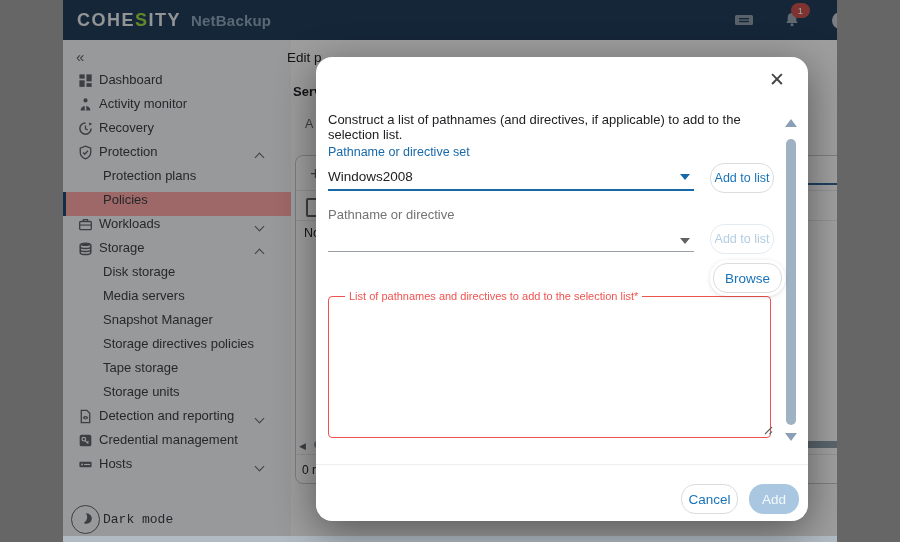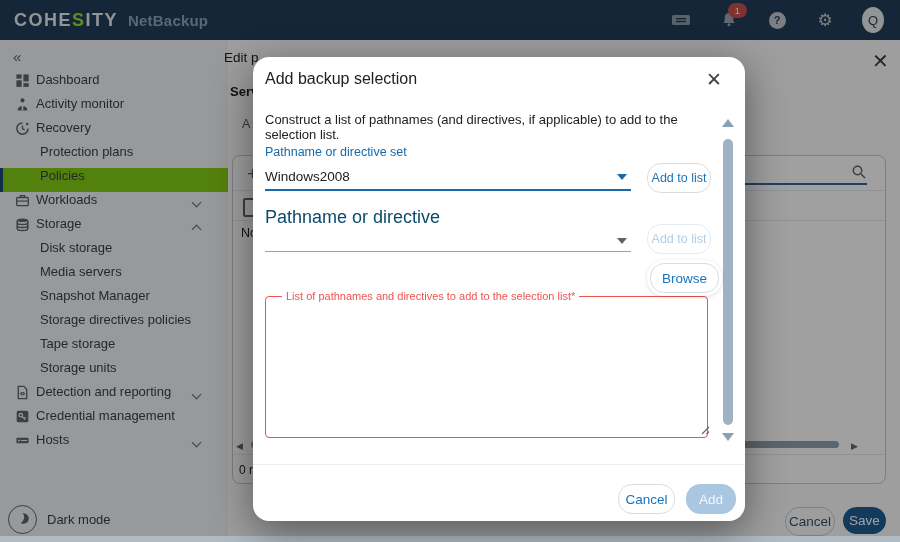--- a/index.html
+++ b/index.html
@@ -1,16 +1,16 @@
 <!DOCTYPE html>
 <html><head>
 <meta charset="utf-8">
 <style>
   html,body{margin:0;padding:0;background:#666;}
-  .stage{position:relative;width:900px;height:542px;margin:0 auto;overflow:hidden;
+  .stage{position:relative;width:774px;height:542px;margin:0 auto;overflow:hidden;
          font-family:"Liberation Sans",sans-serif;background:#fafafa;
          -webkit-font-smoothing:antialiased;}
   .abs{position:absolute;}
 
   
   .header{position:absolute;left:0;top:0;width:900px;height:40px;background:#223d5a;
           display:flex;align-items:center;z-index:1;}
   .brand{margin-left:14px;font-size:18px;font-weight:bold;letter-spacing:1.5px;color:#e8eaed;}
   .brand .green{color:#9ed53f;}
   .product{margin-left:10px;font-size:15px;font-weight:bold;color:#8fa3b8;letter-spacing:.2px;}
@@ -25,29 +25,29 @@
           font-size:13px;display:flex;align-items:center;justify-content:center;}
 
   
   .sidebar{position:absolute;left:0;top:40px;width:228px;bottom:0;background:#f1f3f4;z-index:1;}
   .collapse{position:absolute;left:13px;top:8px;font-size:15px;color:#5f6368;cursor:pointer;}
   .nav{position:absolute;left:0;top:32px;width:228px;}
   .nav-item{position:relative;height:24px;display:flex;font-size:13px;color:#3c4043;cursor:pointer;}
   .nav-item .nicon{position:absolute;left:14px;width:16px;height:16px;display:flex;align-items:center;justify-content:center;}
   .nav-item .nlabel{margin-left:36px;}
   .nav-item.sub .nlabel{margin-left:40px;}
-  .nav-item.selected{background:#84cc16;}
+  .nav-item.selected{background:#fca5a5;}
   .nav-item.selected::before{content:"";position:absolute;left:0;top:0;bottom:0;width:3px;background:#1b4b72;}
   .chev{position:absolute;right:28px;top:9px;width:6px;height:6px;border-right:1.6px solid #5f6368;border-bottom:1.6px solid #5f6368;}
   .chev.down{transform:rotate(45deg);top:7px;}
   .chev.up{transform:rotate(-135deg);top:10px;}
   .darkmode{position:absolute;left:0;bottom:8px;width:228px;height:30px;display:flex;align-items:center;cursor:pointer;}
   .moon-circle{margin-left:8px;width:27px;height:27px;border-radius:50%;border:1px solid #5f6368;
                display:flex;align-items:center;justify-content:center;}
-  .darkmode .dlabel{margin-left:10px;font-size:13px;color:#3c4043;}
+  .darkmode .dlabel{margin-left:3px;font-size:13px;color:#3c4043;font-family:Liberation Mono, monospace;}
 
   
   .pagetext{color:#202124;white-space:nowrap;z-index:1;}
   .page-close{left:872px;top:49px;font-size:20px;color:#3c4043;z-index:1;cursor:pointer;}
   .panel{left:232px;top:155px;width:652px;height:327px;border:1px solid #c4c9cd;border-radius:8px;background:#fdfdfd;z-index:1;}
   .plus{left:14px;top:7px;font-size:19px;color:#5f6368;z-index:1;cursor:pointer;}
   .search-under{left:474px;top:27px;width:160px;border-bottom:2px solid #30689c;z-index:1;}
   .pdivider{left:0;width:652px;border-top:1px solid #e4e7ea;z-index:1;}
   .checkbox{left:10px;top:42px;width:15px;height:15px;border:2px solid #5f6368;border-radius:2px;z-index:1;cursor:pointer;}
   .hthumb{left:18px;top:285px;width:588px;height:7px;border-radius:4px;background:#8fa0ad;z-index:1;cursor:pointer;}
@@ -63,21 +63,21 @@
 
   
   .modal{position:absolute;left:253px;top:57px;width:492px;height:464px;background:#fff;border-radius:16px;
          box-shadow:0 10px 40px rgba(0,0,0,.45);z-index:10;}
   .m-title{left:12px;top:13px;font-size:16px;color:#202124;}
   .m-close{left:453px;top:11px;font-size:19px;color:#444;cursor:pointer;}
   .m-desc{left:12px;top:55px;width:440px;font-size:13px;color:#202124;}
   .f-label-blue{left:12px;top:88px;font-size:12.5px;color:#1769aa;}
   .f-value{left:12px;top:112px;font-size:13.5px;color:#202124;}
   .f-underline1{left:12px;top:132px;width:366px;border-bottom:2px solid #1769aa;}
-  .f-label-gray{left:12px;top:150px;font-size:18px;color:#0c4a6e;}
+  .f-label-gray{left:12px;top:150px;font-size:13px;color:#737373;}
   .f-underline2{left:12px;top:194px;width:366px;border-bottom:1px solid #9aa0a6;}
   .dd-arrow{width:0;height:0;border-left:5px solid transparent;border-right:5px solid transparent;border-top:6px solid #1769aa;}
   .dd-arrow.gray{border-top-color:#5f6368;}
   .pill{position:absolute;height:28px;border-radius:14px;display:flex;align-items:center;justify-content:center;
         background:#fff;border:1px solid #dadce0;color:#1a73b8;font-size:12.5px;cursor:pointer;}
   .atl1{left:394px;top:106px;width:62px;}
   .atl2{left:394px;top:167px;width:62px;border-color:#e3ebf2;color:#b3cde2;cursor:default;}
   .browse{left:397px;top:206px;width:67px;font-size:13.5px;box-shadow:0 0 0 3px #fff,0 1px 6px rgba(0,0,0,.4);z-index:2;}
   fieldset.redset{position:absolute;left:12px;top:233px;width:441px;height:146px;margin:0;padding:0;
         border:1.5px solid #ef5350;border-radius:4px;}
@@ -156,20 +156,30 @@
         <div class="nav-item">
           <span class="nicon">
             <svg width="15" height="15" viewBox="0 0 16 16">
               <path d="M8,2 A6,6 0 1 0 14,8" fill="none" stroke="#5f6368" stroke-width="1.6"></path>
               <polygon points="10.8,2.2 14.8,2.2 12.8,5.2" fill="#5f6368" transform="rotate(18 12.8 3.7)"></polygon>
               <polyline points="8,4.8 8,8.3 10.4,9.6" fill="none" stroke="#5f6368" stroke-width="1.4"></polyline>
             </svg>
           </span>
           <span class="nlabel">Recovery</span>
         </div>
+        <div class="nav-item">
+          <span class="nicon">
+            <svg width="15" height="15" viewBox="0 0 16 16">
+              <path d="M8,1.3 L13.6,3.3 V7.8 C13.6,11.4 11.2,13.6 8,14.8 C4.8,13.6 2.4,11.4 2.4,7.8 V3.3 Z" fill="none" stroke="#5f6368" stroke-width="1.4"></path>
+              <polyline points="5.4,8 7.2,9.8 10.6,6.2" fill="none" stroke="#5f6368" stroke-width="1.4"></polyline>
+            </svg>
+          </span>
+          <span class="nlabel">Protection</span>
+          <span class="chev up"></span>
+        </div>
         <div class="nav-item sub">
           <span class="nlabel">Protection plans</span>
         </div>
         <div class="nav-item sub selected">
           <span class="nlabel">Policies</span>
         </div>
         <div class="nav-item">
           <span class="nicon">
             <svg width="15" height="15" viewBox="0 0 16 16">
               <rect x="1.8" y="4.8" width="12.4" height="8.6" rx="1" fill="none" stroke="#5f6368" stroke-width="1.4"></rect>
@@ -279,21 +289,20 @@
     <div class="abs pagetext" style="left:6px;top:307px;font-size:12px;">0 re</div>
   </div>
 
   <div class="pagebtn pb-cancel">Cancel</div>
   <div class="pagebtn pb-save">Save</div>
 
   <div class="overlay"></div>
   <div class="bottomstrip"></div>
 
   <div class="modal">
-    <div class="abs m-title">Add backup selection</div>
     <div class="abs m-close">✕</div>
     <div class="abs m-desc">Construct a list of pathnames (and directives, if applicable) to add to the selection list.</div>
 
     <div class="abs f-label-blue">Pathname or directive set</div>
     <div class="abs f-value">Windows2008</div>
     <div class="abs dd-arrow" style="left:364px;top:117px;"></div>
     <div class="abs f-underline1"></div>
     <div class="pill atl1">Add to list</div>
 
     <div class="abs f-label-gray">Pathname or directive</div>

